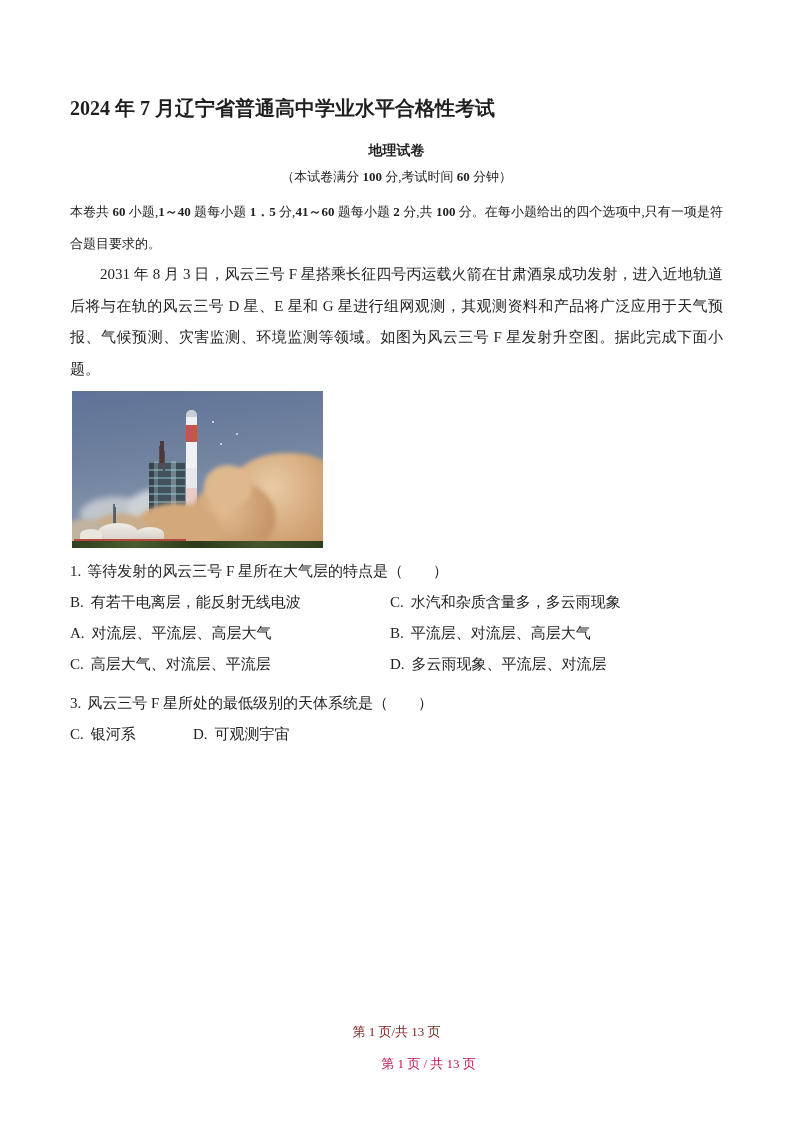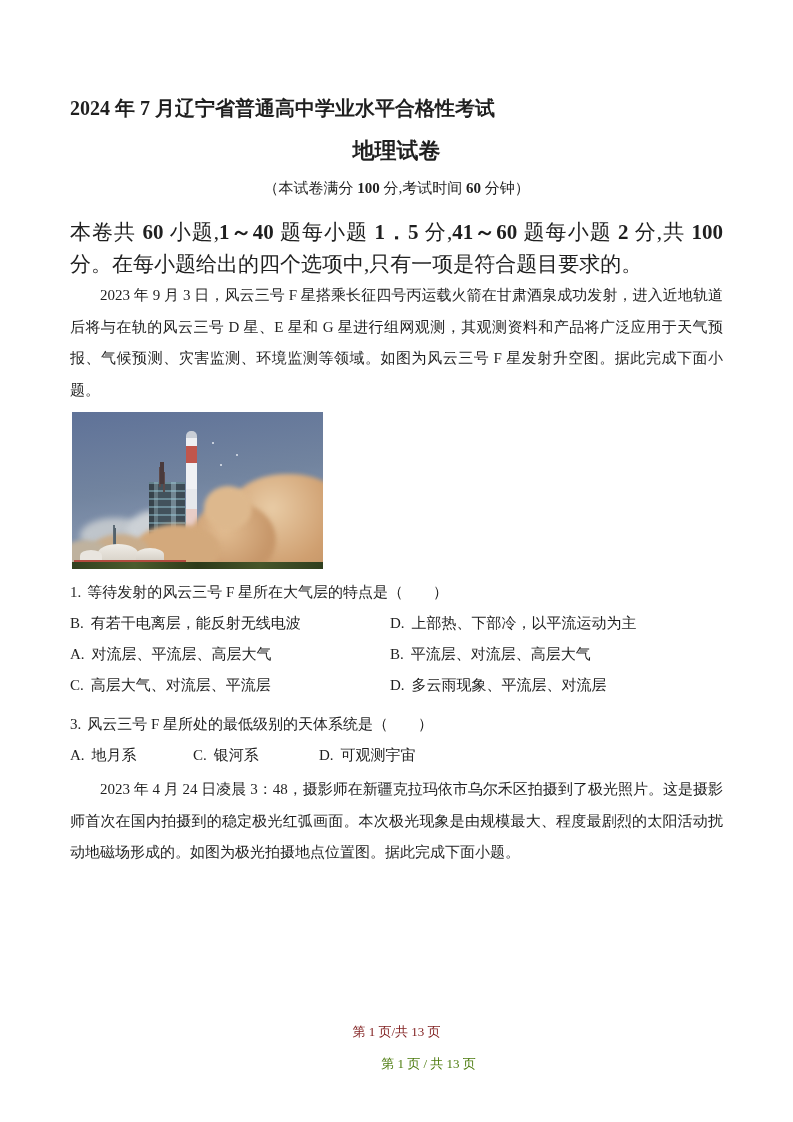--- a/index.html
+++ b/index.html
@@ -4,23 +4,23 @@
 <style>
   html,body{margin:0;padding:0;}
   body{
     width:793px;height:1122px;background:#ffffff;position:relative;
     font-family:"Liberation Serif","DejaVu Serif",serif;
     color:#1f1f1f;overflow:hidden;
   }
   .page{position:absolute;left:70px;top:0;width:653px;}
   .b{font-weight:bold;}
   .title{margin:92px 0 0 0;text-align:left;font-size:20px;font-weight:bold;line-height:32px;}
-  .subtitle{margin:13px 0 0 0;text-align:center;font-size:22px;font-weight:bold;line-height:28px;}
-  .meta{margin-top:11px;text-align:center;font-size:15px;line-height:24px;}
-  .instructions{margin-top:17px;font-size:21px;line-height:31.5px;text-align:justify;}
+  .subtitle{margin:13px 0 0 0;text-align:center;font-size:14px;font-weight:bold;line-height:28px;}
+  .meta{text-align:center;font-size:13px;line-height:24px;}
+  .instructions{margin-top:7px;font-size:13px;line-height:31.5px;text-align:justify;}
   .passage{margin:0;font-size:15px;line-height:31.5px;text-align:justify;text-indent:2em;}
   .photo{
     position:relative;width:251px;height:157px;margin:6px 0 6px 2px;overflow:hidden;
     background:linear-gradient(172deg,var(--sky_top) 0%,var(--sky_mid) 45%,var(--sky_bottom) 78%,var(--sky_horizon) 100%);
   }
   .photo *{position:absolute;}
   .specks{left:140px;top:30px;width:2px;height:2px;border-radius:50%;background:#e6eaf1;
     box-shadow:8px 22px 0 #e3e8ef,18px 48px 0 #dde3ec,3px 64px 0 #e6eaf1,24px 12px 0 #e0e5ee,14px 80px 0 #dfe4ed;}
   .smoke1{left:8px;top:106px;width:70px;height:36px;background:var(--smoke_gray);border-radius:50%;filter:blur(3px);}
   .smoke2{left:55px;top:98px;width:62px;height:42px;background:#ccd1d6;border-radius:50%;filter:blur(3px);}
@@ -54,33 +54,33 @@
     background:linear-gradient(90deg,#31401f,#4c5c2d 25%,var(--vegetation) 50%,#46562a 75%,#2f3e1e);}
   .question{font-size:15px;line-height:31px;}
   .stem{white-space:nowrap;margin-top:8px;}
   .qnum{margin-right:6px;}
   .olabel{margin-right:7px;}
   .opts2{display:grid;grid-template-columns:320px 1fr;}
   .opts4{display:grid;grid-template-columns:123px 126px 125px 1fr;}
   .opt{white-space:nowrap;}
   .passage2{margin-top:3px;}
   .footer1{position:absolute;top:1022px;left:50%;transform:translateX(-50%);font-size:13px;line-height:20px;color:#7f1d1d;white-space:nowrap;}
-  .footer2{position:absolute;top:1054px;left:calc(50% + 32px);transform:translateX(-50%);font-size:13px;line-height:20px;color:#4d7c0f;white-space:nowrap;}
+  .footer2{position:absolute;top:1054px;left:calc(50% + 32px);transform:translateX(-50%);font-size:13px;line-height:20px;color:#be185d;white-space:nowrap;}
 </style>
 </head>
 <body>
 
 <div class="page">
 
   <h1 class="title">2024 年 7 月辽宁省普通高中学业水平合格性考试</h1>
   <h2 class="subtitle">地理试卷</h2>
   <div class="meta"><span>（本试卷满分 </span><span class="b">100</span><span> 分,考试时间 </span><span class="b">60</span><span> 分钟）</span></div>
   <div class="instructions"><span>本卷共 </span><span class="b">60</span><span> 小题,</span><span class="b">1</span><span class="b">～</span><span class="b">40</span><span> 题每小题 </span><span class="b">1．5</span><span> 分,</span><span class="b">41</span><span class="b">～</span><span class="b">60</span><span> 题每小题 </span><span class="b">2</span><span> 分,共 </span><span class="b">100</span><span> 分。在每小题给出的四个选项中,只有一项是符合题目要求的。</span></div>
 
-  <p class="passage">2023 年 9 月 3 日，风云三号 F 星搭乘长征四号丙运载火箭在甘肃酒泉成功发射，进入近地轨道后将与在轨的风云三号 D 星、E 星和 G 星进行组网观测，其观测资料和产品将广泛应用于天气预报、气候预测、灾害监测、环境监测等领域。如图为风云三号 F 星发射升空图。据此完成下面小题。</p>
+  <p class="passage">2031 年 8 月 3 日，风云三号 F 星搭乘长征四号丙运载火箭在甘肃酒泉成功发射，进入近地轨道后将与在轨的风云三号 D 星、E 星和 G 星进行组网观测，其观测资料和产品将广泛应用于天气预报、气候预测、灾害监测、环境监测等领域。如图为风云三号 F 星发射升空图。据此完成下面小题。</p>
 
   <div class="photo">
     <div class="specks"></div>
     <div class="smoke1"></div>
     <div class="smoke2"></div>
     <div class="tower"></div>
     <div class="mast"></div>
     <div class="tower2"></div>
     <div class="rocket"></div>
     <div class="flame"></div>
@@ -95,40 +95,38 @@
     <div class="dome2"></div>
     <div class="dome3"></div>
     <div class="redline"></div>
     <div class="veg"></div>
   </div>
 
   <section class="question">
     <div class="stem"><span class="qnum">1.</span><span>等待发射的风云三号 F 星所在大气层的特点是（　　）</span></div>
     <div class="opts2">
       <div class="opt"><span class="olabel">B.</span><span>有若干电离层，能反射无线电波</span></div>
-      <div class="opt"><span class="olabel">D.</span><span>上部热、下部冷，以平流运动为主</span></div>
+      <div class="opt"><span class="olabel">C.</span><span>水汽和杂质含量多，多云雨现象</span></div>
     </div>
   </section>
 
   <section class="question">
     <div class="opts2">
       <div class="opt"><span class="olabel">A.</span><span>对流层、平流层、高层大气</span></div>
       <div class="opt"><span class="olabel">B.</span><span>平流层、对流层、高层大气</span></div>
       <div class="opt"><span class="olabel">C.</span><span>高层大气、对流层、平流层</span></div>
       <div class="opt"><span class="olabel">D.</span><span>多云雨现象、平流层、对流层</span></div>
     </div>
   </section>
 
   <section class="question">
     <div class="stem"><span class="qnum">3.</span><span>风云三号 F 星所处的最低级别的天体系统是（　　）</span></div>
     <div class="opts4">
-      <div class="opt"><span class="olabel">A.</span><span>地月系</span></div>
       <div class="opt"><span class="olabel">C.</span><span>银河系</span></div>
       <div class="opt"><span class="olabel">D.</span><span>可观测宇宙</span></div>
     </div>
   </section>
 
-  <p class="passage passage2">2023 年 4 月 24 日凌晨 3：48，摄影师在新疆克拉玛依市乌尔禾区拍摄到了极光照片。这是摄影师首次在国内拍摄到的稳定极光红弧画面。本次极光现象是由规模最大、程度最剧烈的太阳活动扰动地磁场形成的。如图为极光拍摄地点位置图。据此完成下面小题。</p>
 
 </div>
 
 <div class="footer1">第 1 页/共 13 页</div>
 <div class="footer2">第 1 页 / 共 13 页</div>
 
 </body></html>

